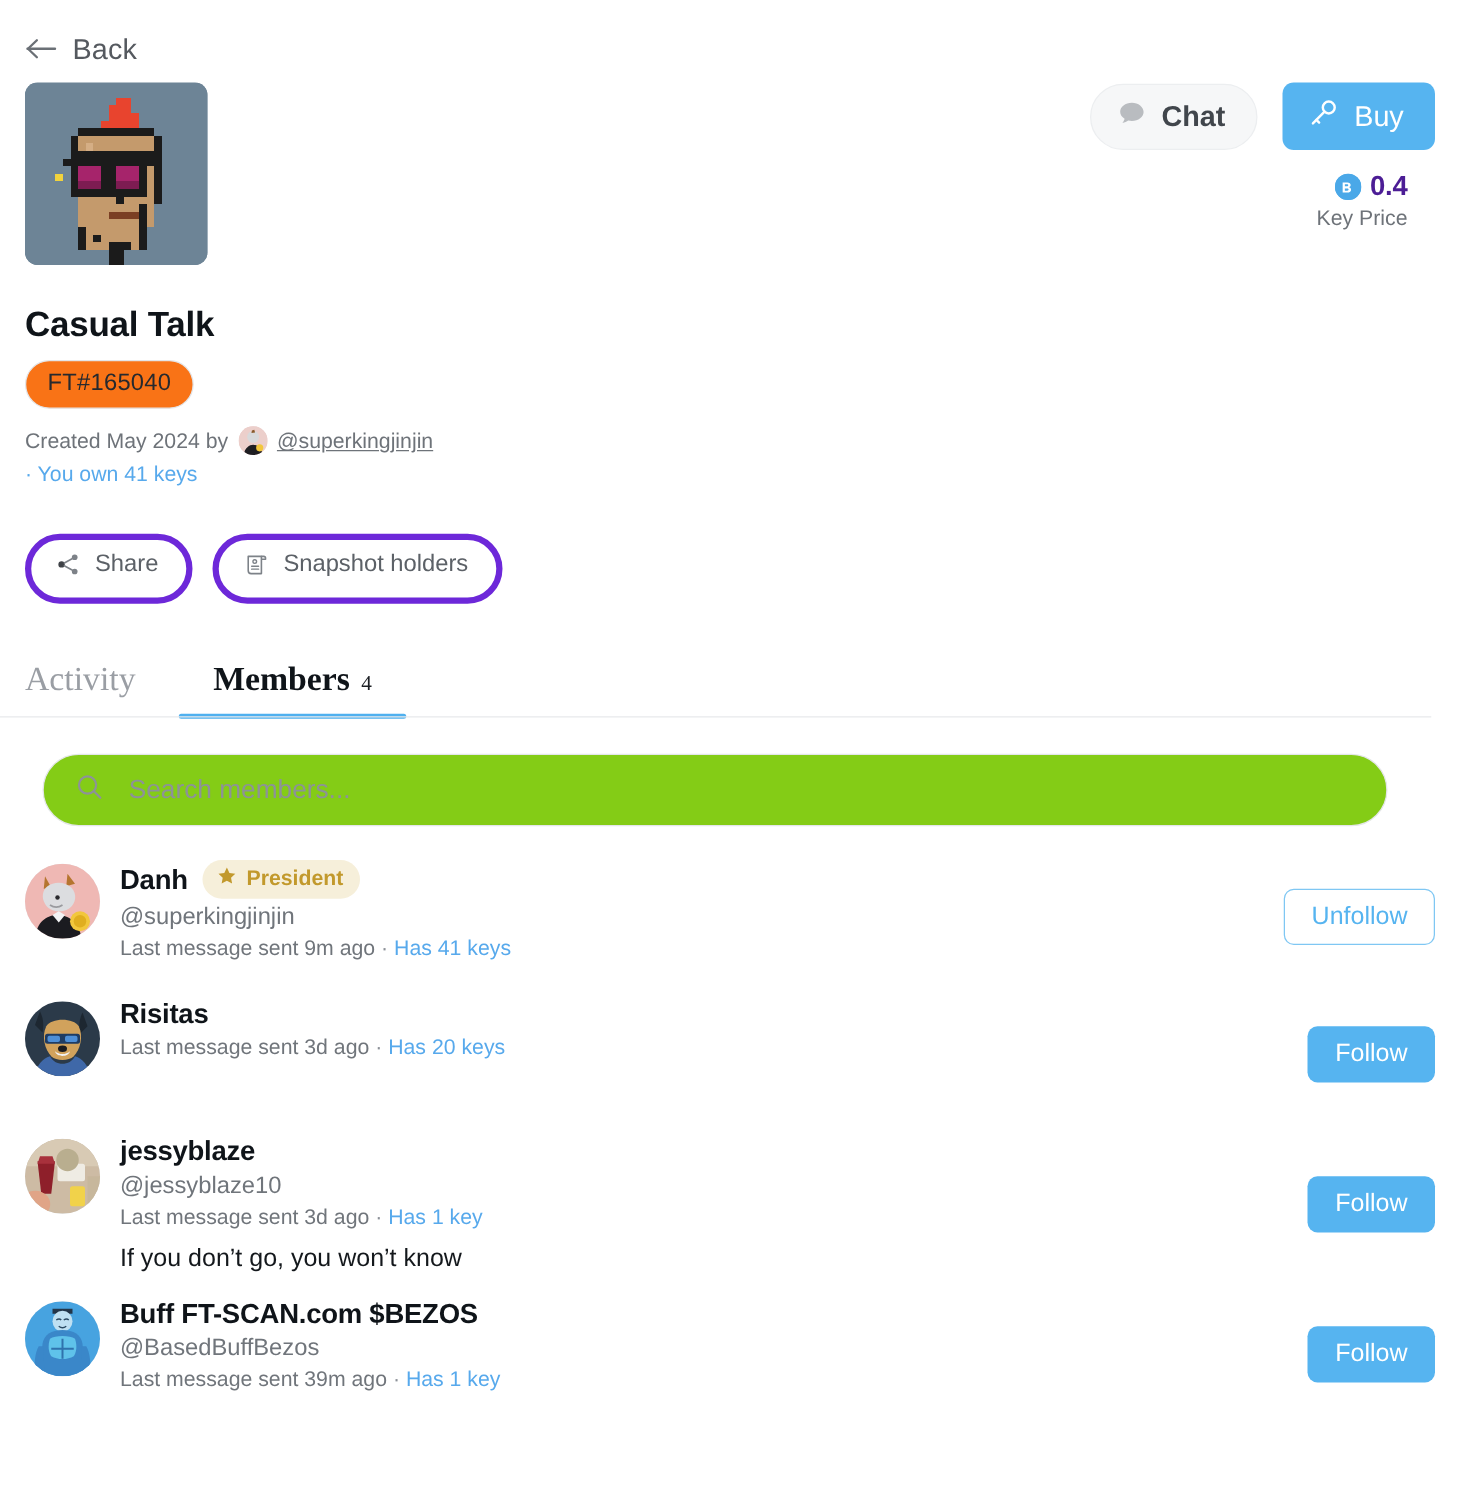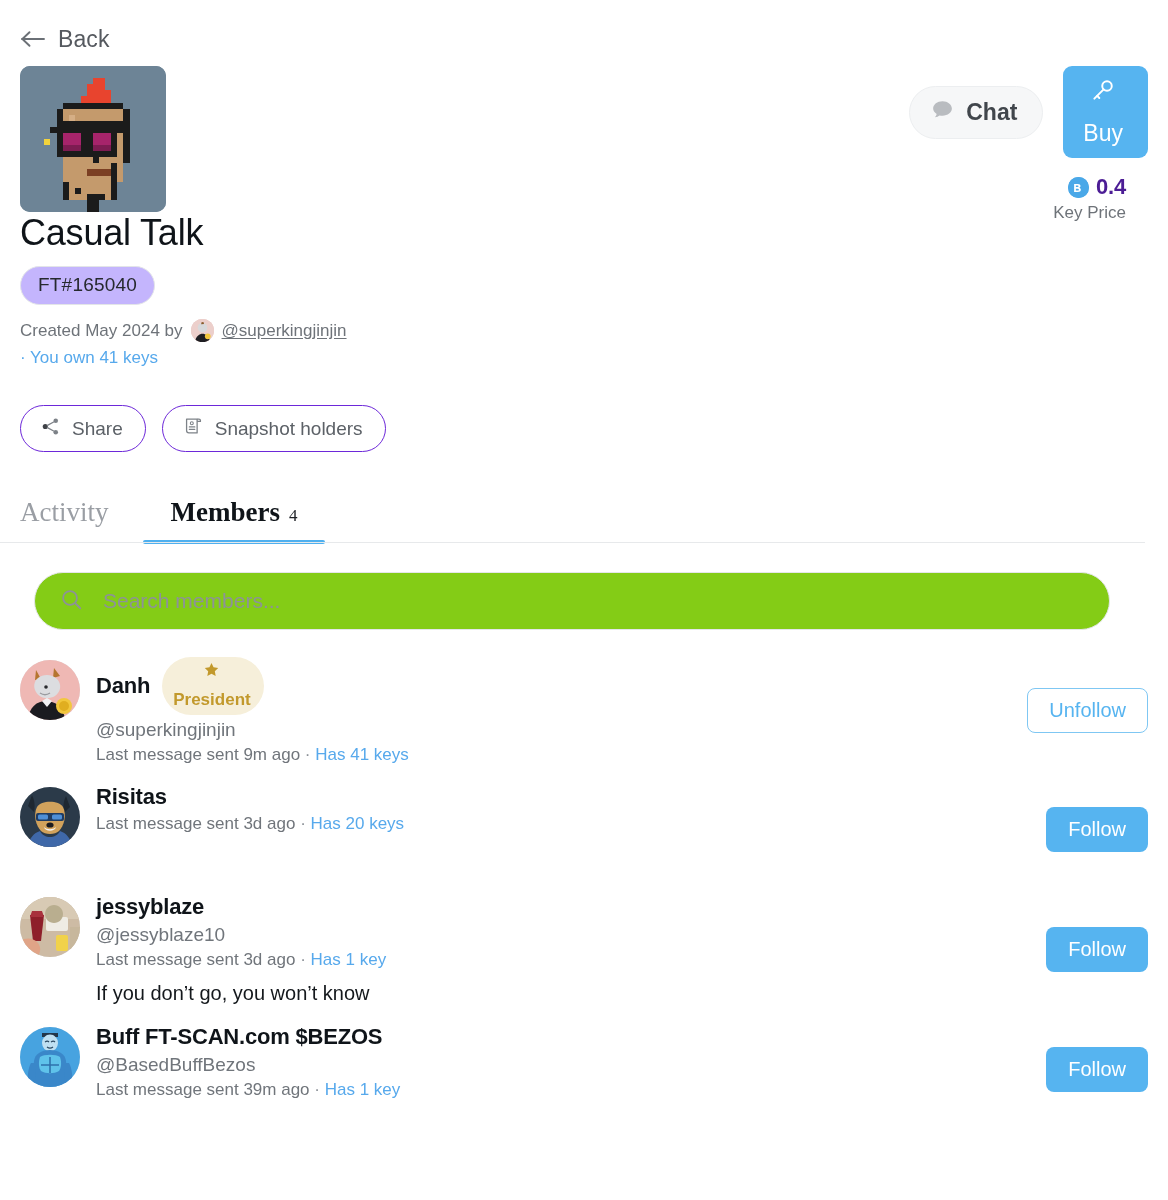--- a/index.html
+++ b/index.html
@@ -39,35 +39,35 @@
     padding: 10px 20px 0 20px;
   }
   .avatar-big {
     width: 146px; height: 146px;
     border-radius: 10px;
     overflow: hidden;
     background: #6d8496;
     display: block;
   }
   .title {
-    font-size: 36px;
-    font-weight: 400;
+    font-size: 28px;
+    font-weight: 700;
     letter-spacing: -0.2px;
-    margin: 0 0 0 0;
+    margin: 32px 0 0 0;
     color: #0f1419;
   }
   .ft-badge {
     display: inline-block;
     margin-top: 12px;
     padding: 7px 17px 8px 17px;
     border: 1px solid #e3e5e8;
     border-radius: 999px;
     font-size: 19px;
     color: #26292e;
-    background: #c4b5fd;
+    background: #f97316;
     letter-spacing: .2px;
   }
   .created-line {
     margin-top: 14px;
     font-size: 17px;
     color: #6e7379;
     display: flex;
     align-items: center;
     gap: 0;
     flex-wrap: wrap;
@@ -126,21 +126,20 @@
     display: inline-flex;
     align-items: center;
     gap: 11px;
     background: #56b4f0;
     border: none;
     border-radius: 9px;
     padding: 11px 25px 11px 20px;
     font-size: 23px;
     color: #ffffff;
     cursor: pointer;
-    flex-direction: column;
   }
   .price-row {
     display: flex;
     align-items: center;
     gap: 7px;
     margin-top: 16px;
     margin-right: 22px;
   }
   .coin {
     width: 21px; height: 21px;
@@ -164,23 +163,23 @@
   }
 
   
   .chips {
     display: flex;
     gap: 16px;
     padding: 36px 0 0 20px;
   }
   .chip {
     display: inline-flex;
-    align-items: center;
+    align-items: flex-start;
     gap: 11px;
-    border: 1px solid #6d28d9;
+    border: 5px solid #6d28d9;
     border-radius: 999px;
     background: #ffffff;
     padding: 9px 22px 9px 19px;
     font-size: 19px;
     color: #5c6167;
     cursor: pointer;
   }
 
   
   .tabs-wrap {
@@ -283,21 +282,20 @@
   .pres-badge {
     display: inline-flex;
     align-items: center;
     gap: 7px;
     background: #f6efda;
     border-radius: 999px;
     padding: 4px 13px 5px 11px;
     font-size: 17px;
     color: #c2992c;
     font-weight: 600;
-    flex-direction: column;
   }
   .m-handle {
     font-size: 19px;
     color: #70757b;
     margin-top: 4px;
   }
   .m-meta {
     font-size: 17px;
     color: #70757b;
     margin-top: 4px;

